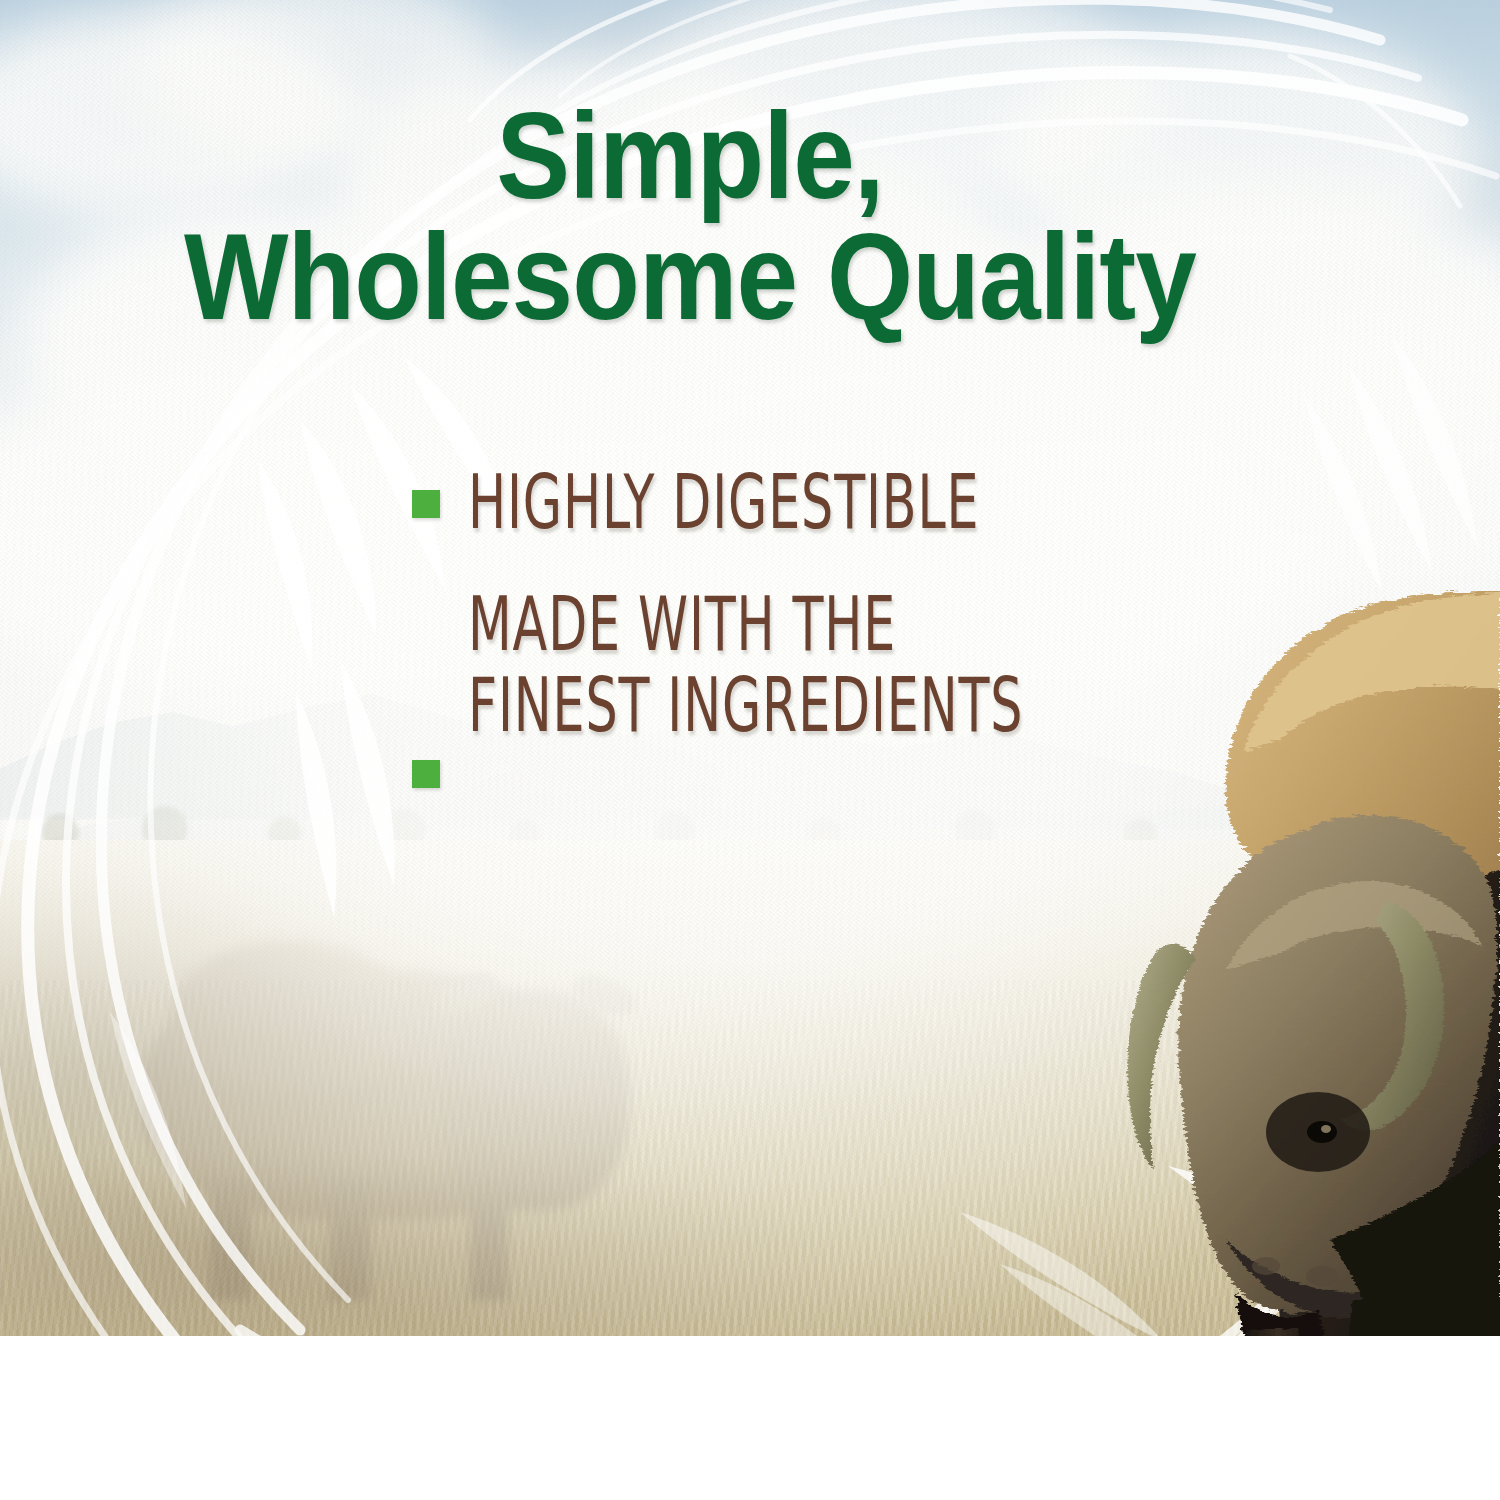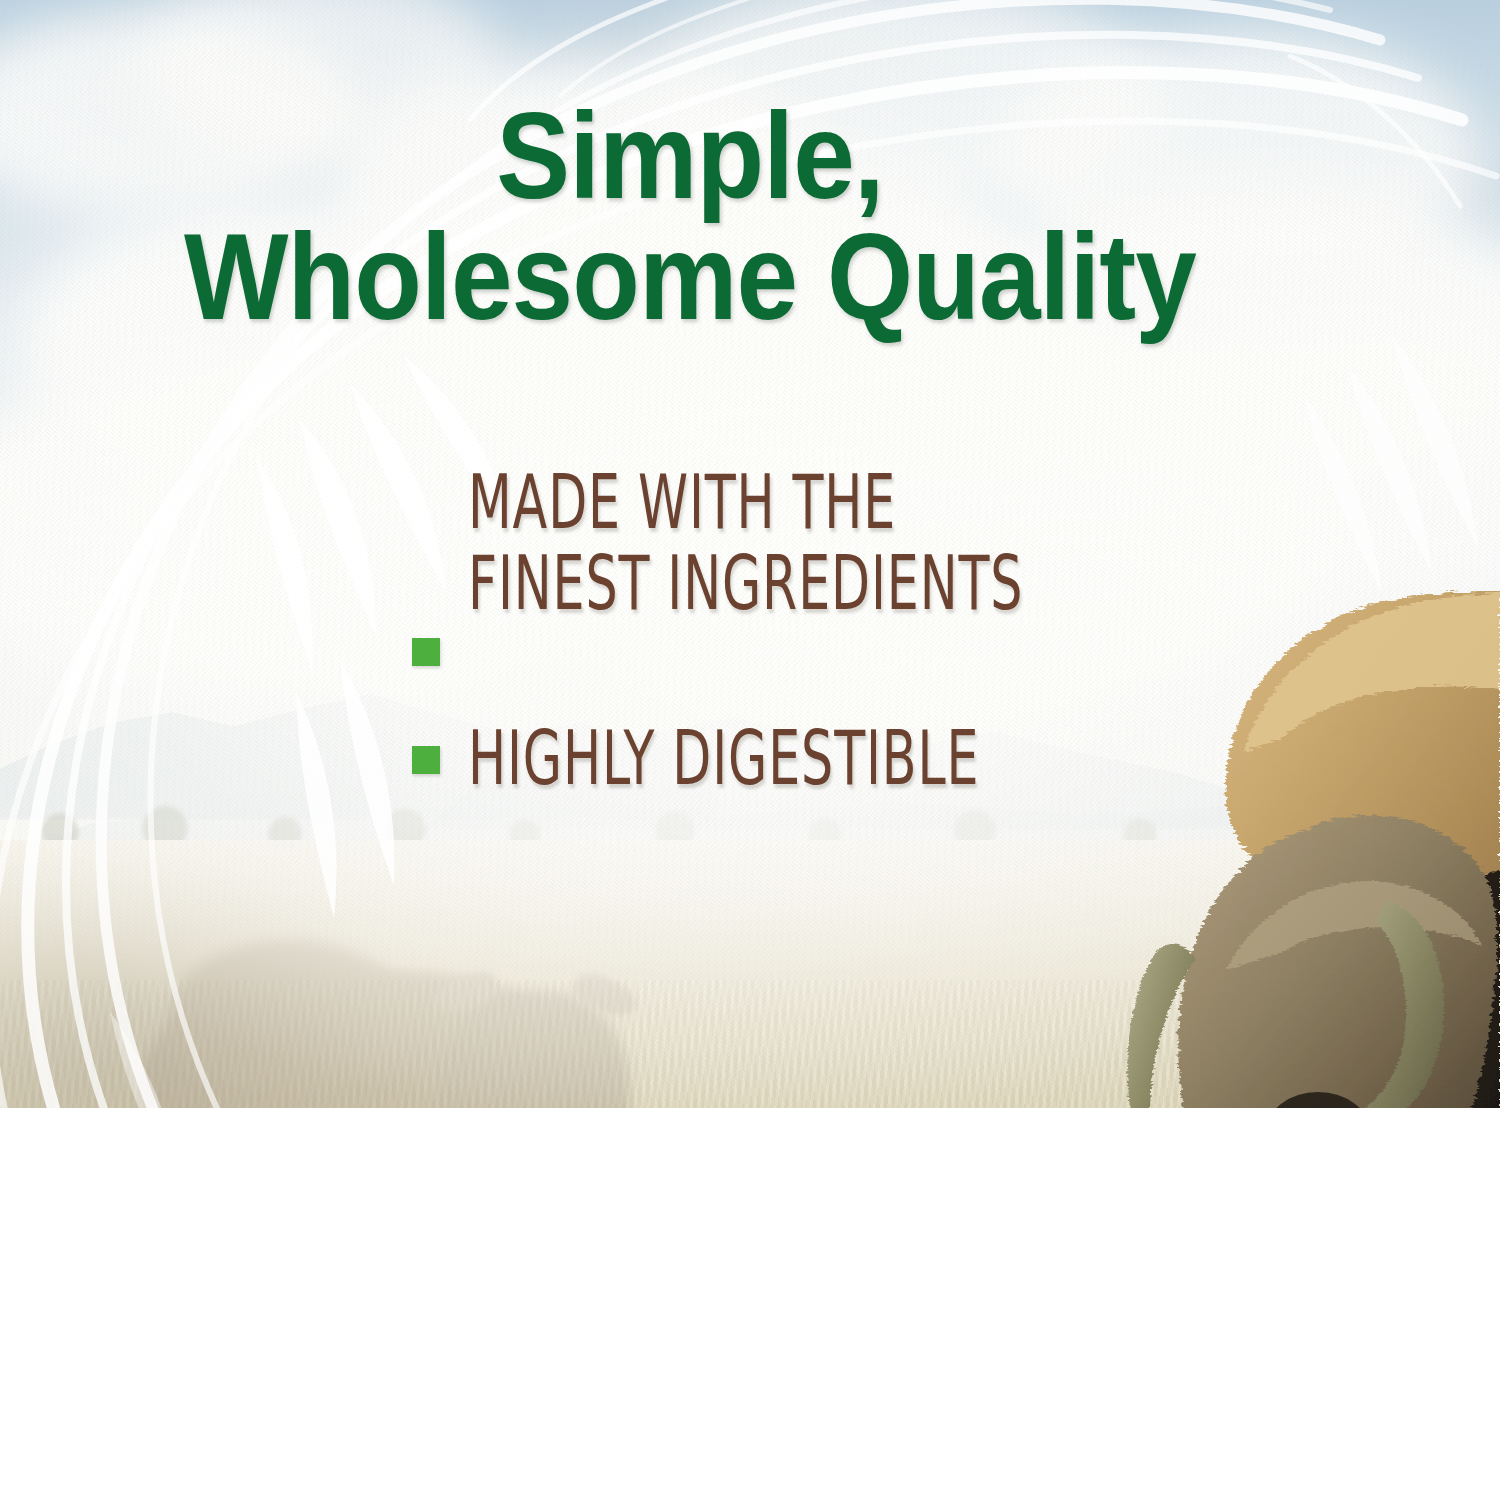--- a/index.html
+++ b/index.html
@@ -1,20 +1,20 @@
 <!DOCTYPE html>
 <html><head>
 <meta charset="utf-8">
 <style>
   html,body{margin:0;padding:0;background:#fff;}
   body{font-family:"Liberation Sans",sans-serif;}
 
   .canvas{
     position:relative;
-    width:1500px;height:1108px;
+    width:1500px;height:1336px;
     overflow:hidden;
     background:#eef2f4;
   }
 
   
   .bg{position:absolute;inset:0;overflow:hidden;}
 
   
   .sky{
     position:absolute;left:0;top:0;width:1500px;height:900px;
@@ -411,29 +411,29 @@
 
   <div class="content">
 
     <div class="headline">
       <span class="l1">Simple,</span>
       <span class="l2">Wholesome Quality</span>
     </div>
 
     <div class="bullets">
 
+      <div class="bullet-row b1">
+        <span class="bullet-sq"></span>
+        <span class="bullet-text">HIGHLY DIGESTIBLE</span>
+      </div>
+
       <div class="bullet-row b2">
         <span class="bullet-sq"></span>
         <span class="bullet-text">MADE WITH THE
 FINEST INGREDIENTS</span>
-      </div>
-
-      <div class="bullet-row b1">
-        <span class="bullet-sq"></span>
-        <span class="bullet-text">HIGHLY DIGESTIBLE</span>
       </div>
 
 
     </div>
   </div>
 
   <div class="checker"></div>
 
   <svg class="leg-overlay" viewBox="0 0 1500 1500">
     <defs>

